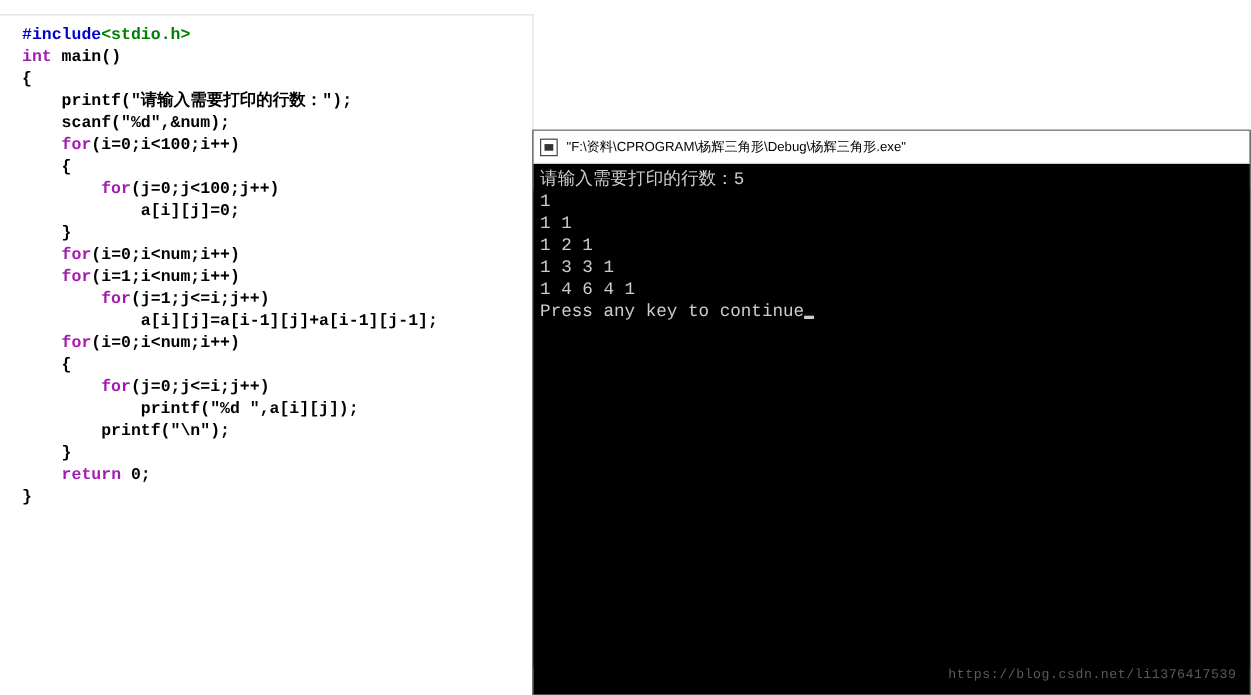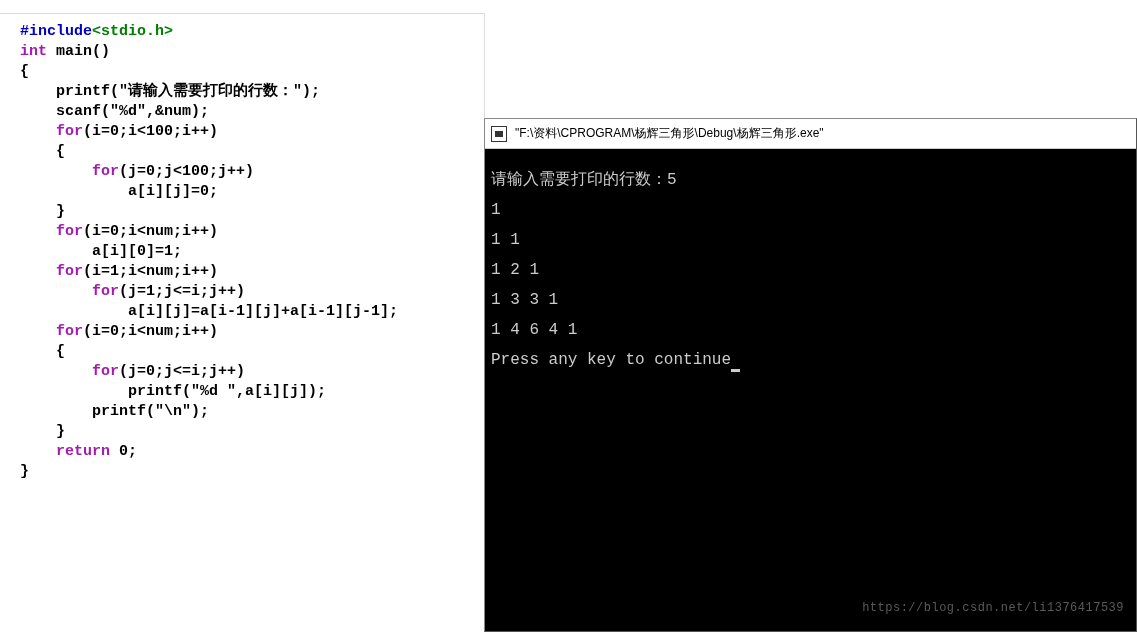--- a/index.html
+++ b/index.html
@@ -71,24 +71,24 @@
     }
     .console-title {
       font-family: "Microsoft YaHei", sans-serif;
       font-size: 12px;
       color: #000;
       font-weight: normal;
     }
     .console-body {
       background: #000;
       height: calc(100% - 30px);
-      padding: 16px 6px;
+      padding: 4px 6px;
       font-family: "NSimSun", SimSun, "Courier New", monospace;
       font-size: 16px;
-      line-height: 30px;
+      line-height: 20px;
       color: #cccccc;
       white-space: pre;
       position: relative;
       border-radius: 27px;
     }
     .cursor {
       display: inline-block;
       width: 9px;
       height: 3px;
       background: #cccccc;
@@ -113,21 +113,20 @@
   <div class="code-line"><span class="kw">int</span><span> main()</span></div>
   <div class="code-line"><span>{</span></div>
   <div class="code-line"><span>    printf("</span><span>请输入需要打印的行数：</span><span>");</span></div>
   <div class="code-line"><span>    scanf("%d",&amp;num);</span></div>
   <div class="code-line"><span>    </span><span class="kw">for</span><span>(i=0;i&lt;100;i++)</span></div>
   <div class="code-line"><span>    {</span></div>
   <div class="code-line"><span>        </span><span class="kw">for</span><span>(j=0;j&lt;100;j++)</span></div>
   <div class="code-line"><span>            a[i][j]=0;</span></div>
   <div class="code-line"><span>    }</span></div>
   <div class="code-line"><span>    </span><span class="kw">for</span><span>(i=0;i&lt;num;i++)</span></div>
-  <div class="code-line"><span>        a[i][0]=1;</span></div>
   <div class="code-line"><span>    </span><span class="kw">for</span><span>(i=1;i&lt;num;i++)</span></div>
   <div class="code-line"><span>        </span><span class="kw">for</span><span>(j=1;j&lt;=i;j++)</span></div>
   <div class="code-line"><span>            a[i][j]=a[i-1][j]+a[i-1][j-1];</span></div>
   <div class="code-line"><span>    </span><span class="kw">for</span><span>(i=0;i&lt;num;i++)</span></div>
   <div class="code-line"><span>    {</span></div>
   <div class="code-line"><span>        </span><span class="kw">for</span><span>(j=0;j&lt;=i;j++)</span></div>
   <div class="code-line"><span>            printf("%d ",a[i][j]);</span></div>
   <div class="code-line"><span>        printf("\n");</span></div>
   <div class="code-line"><span>    }</span></div>
   <div class="code-line"><span>    </span><span class="kw">return</span><span> 0;</span></div>

